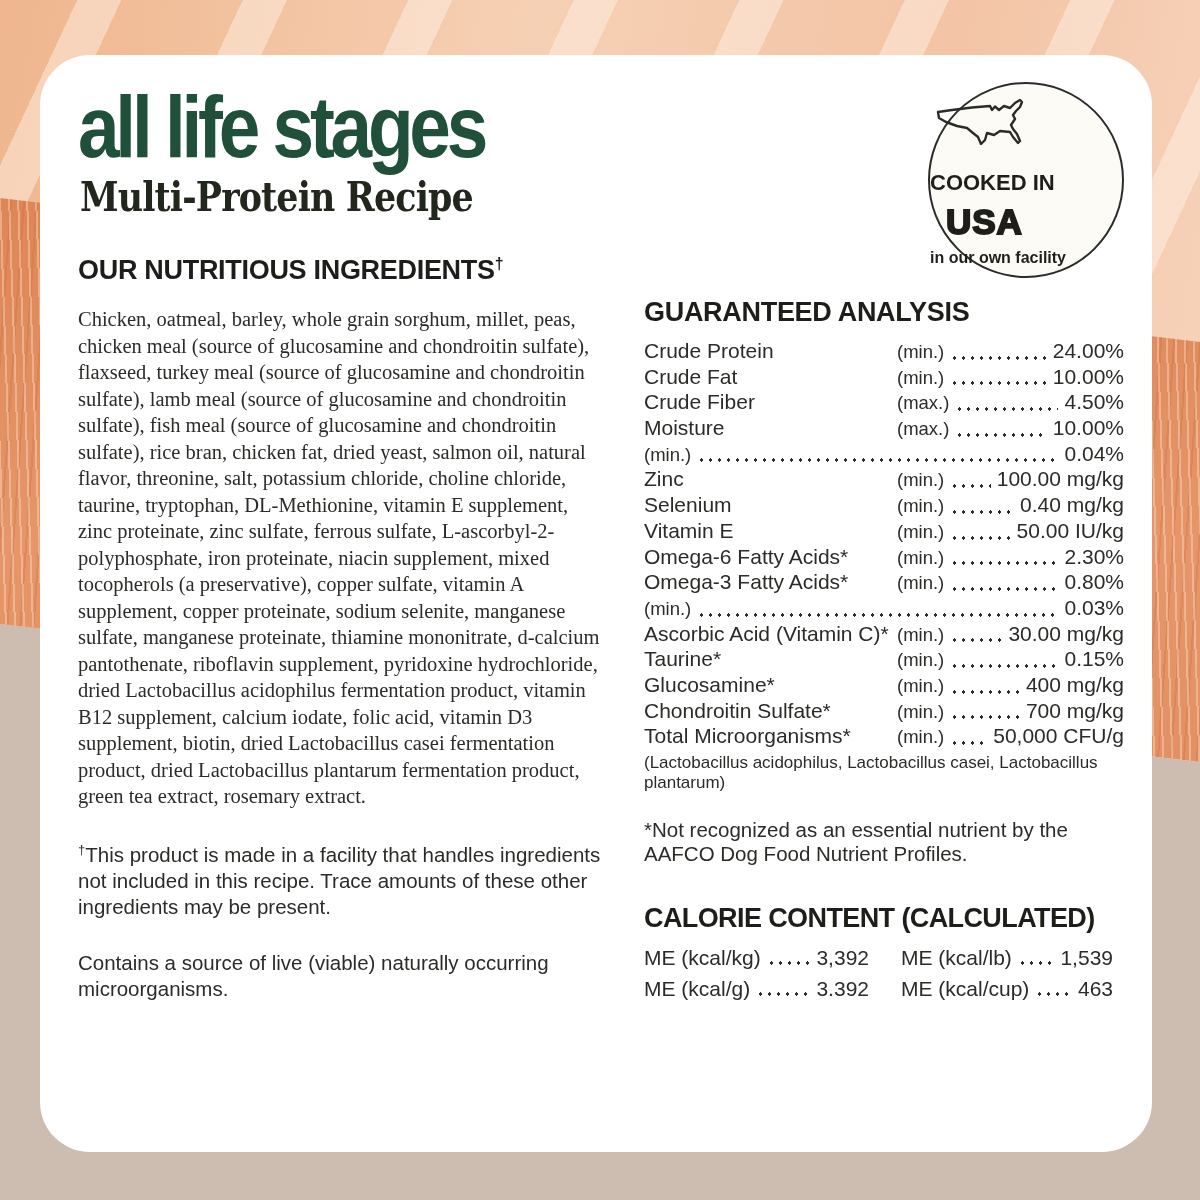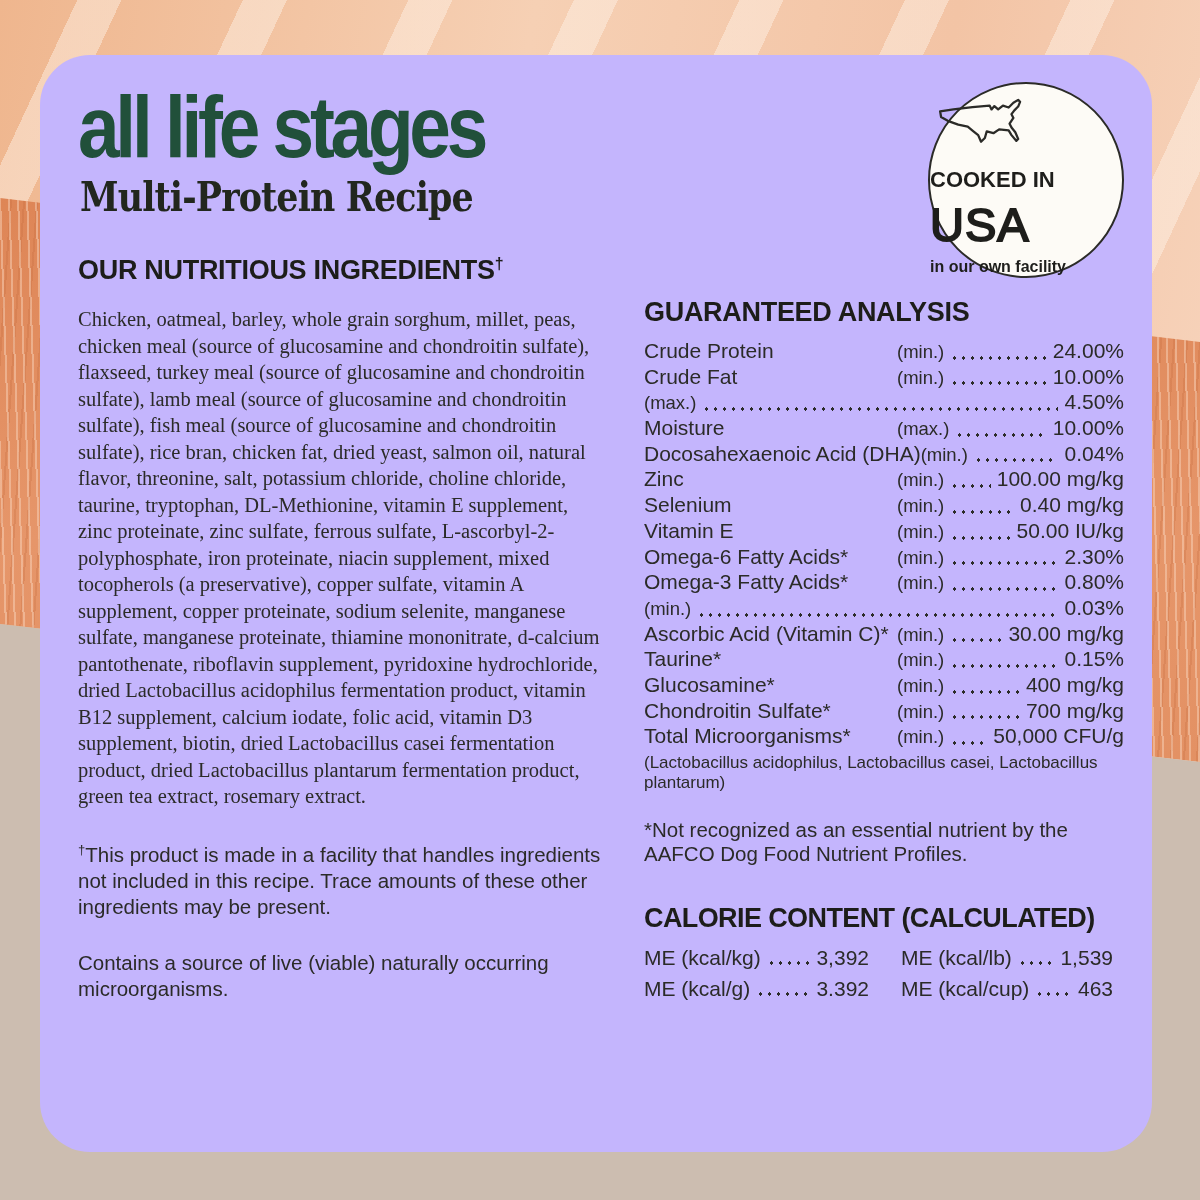--- a/index.html
+++ b/index.html
@@ -27,21 +27,21 @@
   }
   .bg-ground {
     position:absolute; inset:0;
     clip-path:polygon(0 52%, 100% 63.5%, 100% 100%, 0 100%);
     background:#ccbdb0;
   }
 
   
   .card {
     position:absolute; left:40px; top:55px; width:1112px; height:1097px;
-    background:#c4b5fd; border-radius:50px;
+    background:#ffffff; border-radius:50px;
   }
 
   .title {
     position:absolute; left:38px; top:24px; margin:0;
     font-size:88px; font-weight:bold; color:#21503a;
     letter-spacing:-5px; line-height:1.1;
     transform:scaleX(.85); transform-origin:left top; white-space:nowrap;
   }
   .subtitle {
     position:absolute; left:40px; top:118px; margin:0;
@@ -89,21 +89,21 @@
   
   .badge {
     position:absolute; left:888px; top:27px; width:196px; height:196px;
     background:#fdfbf6; border:2px solid #2b2b28; border-radius:50%;
     display:flex; flex-direction:column; align-items:flex-start; justify-content:flex-start;
     box-sizing:border-box; padding-top:14px;gap:8px;
   }
   .badge svg { display:block; }
   .badge-cooked { font-size:22px; font-weight:bold; color:#1e1e1b; letter-spacing:0; margin-top:2px; }
   .badge-usa {
-    font-size:47px; font-weight:normal; color:#1e1e1b; line-height:1.0; letter-spacing:1px;
+    font-size:35px; font-weight:bold; color:#1e1e1b; line-height:1.0; letter-spacing:1px;margin-left:16px;
     -webkit-text-stroke:2px #1e1e1b;
   }
   .badge-facility { font-size:16px; font-weight:bold; color:#1e1e1b; margin-top:2px; }
 </style>
 </head>
 <body>
 
 <div class="stage">
 
   <div class="bg-sky"></div>
@@ -141,32 +141,32 @@
           <span class="leader"></span>
           <span class="ga-value">24.00%</span>
         </div>
           <div class="ga-row">
           <span class="ga-name">Crude Fat</span>
           <span class="ga-basis">(min.)</span>
           <span class="leader"></span>
           <span class="ga-value">10.00%</span>
         </div>
           <div class="ga-row">
+          <span class="ga-name">Crude Fiber</span>
           <span class="ga-basis">(max.)</span>
           <span class="leader"></span>
           <span class="ga-value">4.50%</span>
         </div>
           <div class="ga-row">
           <span class="ga-name">Moisture</span>
           <span class="ga-basis">(max.)</span>
           <span class="leader"></span>
           <span class="ga-value">10.00%</span>
         </div>
           <div class="ga-row">
-          <span class="ga-name">Docosahexaenoic Acid (DHA)</span>
           <span class="ga-basis">(min.)</span>
           <span class="leader"></span>
           <span class="ga-value">0.04%</span>
         </div>
           <div class="ga-row">
           <span class="ga-name">Zinc</span>
           <span class="ga-basis">(min.)</span>
           <span class="leader"></span>
           <span class="ga-value">100.00 mg/kg</span>
         </div>

